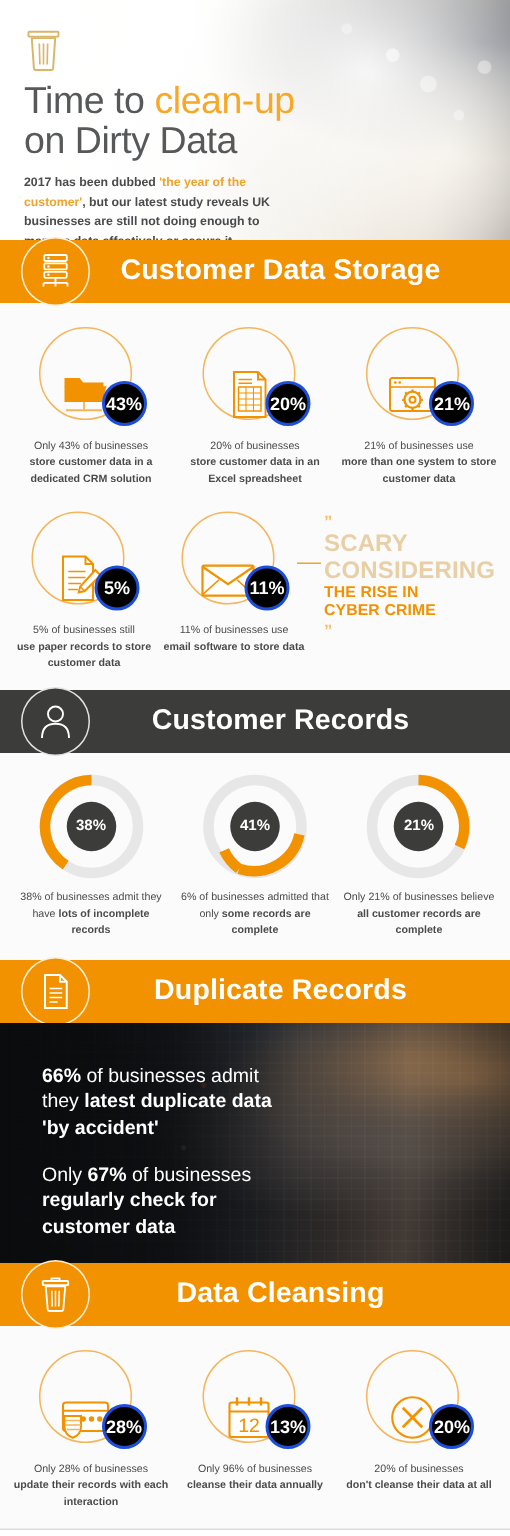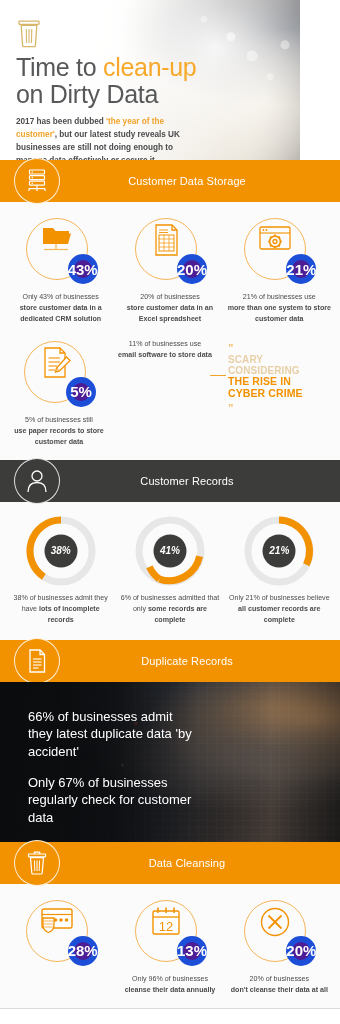--- a/index.html
+++ b/index.html
@@ -7,21 +7,21 @@
     width: 340px;
     background: #ffffff;
     font-family: "Liberation Sans", sans-serif;
   }
   body { width: 340px; height: 1024px; overflow: hidden; position: relative; }
 
   
   .hero {
     position: relative;
     height: 160px;
-    width: 300px;
+    width: 340px;
     overflow: hidden;
     background: #f3f1ee;
   }
   .hero-photo {
     position: absolute; inset: 0;
     background:
       radial-gradient(circle at 72% 30%, rgba(255,255,255,0.88) 0%, rgba(255,255,255,0.2) 38%, rgba(255,255,255,0) 60%),
       radial-gradient(circle at 88% 62%, rgba(255,252,245,0.75) 0%, rgba(255,255,255,0) 45%),
       radial-gradient(ellipse at 95% 18%, #3b4250 0%, rgba(59,66,80,0.0) 42%),
       radial-gradient(ellipse at 58% 88%, #e8e2d8 0%, rgba(232,226,216,0) 55%),
@@ -78,57 +78,57 @@
     border-radius: 50%;
     border: 1.4px solid rgba(255,255,255,0.85);
     display: flex; align-items: center; justify-content: center;
   }
   .banner.orange .banner-badge { background: #f39200; }
   .banner.dark .banner-badge { background: #3c3c3b; }
   .banner-title {
     width: 100%;
     text-align: center;
     padding-left: 34px;
-    font-size: 11px;
-    font-weight: 400;
+    font-size: 19px;
+    font-weight: 700;
     color: #ffffff;
     letter-spacing: 0.1px;
   }
 
   
   .stat-section { background: #fbfbfb; padding: 14px 6px 12px 6px; }
   .stat-row { display: flex; }
   .stat-cell { flex: 1 1 0; text-align: center; padding: 0 2px; }
   .stat-figure {
     position: relative;
     width: 78px; height: 70px;
     margin: 0 auto 6px auto;
   }
   .stat-ring {
     position: absolute; left: 4px; top: 2px;
     width: 62px; height: 62px;
     border-radius: 50%;
     border: 1.1px solid #f5b55a;
   }
   .stat-glyph {
-    position: absolute; left: 4px; top: 6px;
+    position: absolute; left: 4px; top: 16px;
     width: 62px; height: 62px;
-    display: flex; align-items: flex-start; justify-content: center;
+    display: flex; align-items: center; justify-content: center;
   }
   .stat-bubble {
     position: absolute;
     right: 2px; bottom: 2px;
     width: 30px; height: 30px;
     border-radius: 50%;
-    background: #4c1d95;
+    background: #000000;
     color: #fff;
-    font-size: 15px;
+    font-size: 12px;
     font-weight: 700;
     display: flex; align-items: center; justify-content: center;
-    border: 6px solid #1d4ed8;
+    border: 2px solid #1d4ed8;
   }
   .stat-caption {
     font-size: 7.1px;
     line-height: 1.55;
     color: #4a4b4d;
   }
   .stat-caption b { font-weight: 700; }
 
   
   .quote-cell {
@@ -138,26 +138,26 @@
     text-align: left;
   }
   .quote-connector {
     position: absolute;
     left: -8px; top: 36px;
     width: 16px; height: 1px;
     background: #f0a32a;
   }
   .q-mark { font-size: 11px; color: #f5bd6a; line-height: 1; font-weight: 700; }
   .q-mark.close { margin-top: 3px; }
-  .quote-l1 { font-size: 10px; line-height: 1.12; color: #e8cfa6; font-weight: 700; letter-spacing: 0.1px; }
+  .quote-l1 { font-size: 16px; line-height: 1.12; color: #e8cfa6; font-weight: 700; letter-spacing: 0.1px; }
   .quote-l2 { font-size: 10.5px; line-height: 1.12; color: #f39200; font-weight: 700; letter-spacing: 0.1px; }
 
   
   .donut-section { background: #fbfbfb; padding: 14px 6px 14px 6px; }
-  .donut-wrap { width: 70px; height: 70px; margin: 0 auto 7px auto; position: relative; font-style: italic; }
+  .donut-wrap { width: 70px; height: 70px; margin: 0 auto 7px auto; position: relative; }
   .donut-wrap svg { display: block; }
   .donut-label {
     position: absolute; inset: 0;
     display: flex; align-items: center; justify-content: center;
     font-size: 10px; font-weight: 700; color: #ffffff;
   }
 
   
   .photo-panel {
     position: relative;
@@ -189,21 +189,21 @@
     background: linear-gradient(90deg, rgba(10,11,13,0.92) 0%, rgba(10,11,13,0.78) 34%, rgba(10,11,13,0.25) 58%, rgba(10,11,13,0.1) 80%, rgba(10,11,13,0.45) 100%);
   }
   .photo-copy {
     position: relative;
     padding: 26px 0 0 28px;
     color: #ffffff;
     width: 200px;
   }
   .photo-copy p { font-size: 13px; line-height: 1.34; font-weight: 400; }
   .photo-copy p + p { margin-top: 14px; }
-  .photo-copy b { font-weight: 400; }
+  .photo-copy b { font-weight: 700; }
 
   
   .footer {
     background: #ffffff;
     border-top: 1px solid #dcdcdc;
     height: 84px;
     display: flex;
     align-items: center;
     padding: 0 18px;
   }
@@ -350,20 +350,31 @@
         </div>
         <div class="stat-bubble">5%</div>
       </div>
       <div class="stat-caption">
         <span>5% of businesses still </span><br>
         <b>use paper records to store customer data</b>
       </div>
     </div>
 
     <div class="stat-cell">
+      <div class="stat-figure">
+        <div class="stat-ring"></div>
+        <div class="stat-glyph">
+          <svg width="40" height="28" viewBox="0 0 40 28">
+            <rect x="3" y="5" width="34" height="20" rx="1" fill="#fff" stroke="#f39200" stroke-width="1.5"></rect>
+            <path d="M3 5.8 L20 17.5 L37 5.8" fill="none" stroke="#f39200" stroke-width="1.5"></path>
+            <path d="M3 24.4 L14 14.5 M37 24.4 L26 14.5" fill="none" stroke="#f39200" stroke-width="1.1"></path>
+          </svg>
+        </div>
+        <div class="stat-bubble">11%</div>
+      </div>
       <div class="stat-caption">
         <span>11% of businesses use </span><br>
         <b>email software to store data</b>
       </div>
     </div>
 
     <div class="quote-cell">
       <div class="quote-connector"></div>
       <div class="q-mark">”</div>
       <div class="quote-l1">SCARY</div>
@@ -492,20 +503,24 @@
             <circle cx="13" cy="16" r="1.8" fill="#f39200"></circle>
               <circle cx="18.5" cy="16" r="1.8" fill="#f39200"></circle>
             <circle cx="24" cy="16" r="1.8" fill="#f39200"></circle>
               <circle cx="29.5" cy="16" r="1.8" fill="#f39200"></circle>
             <path d="M6 14 L17 14 L17 21 Q17 26.5 11.5 28.5 Q6 26.5 6 21 Z" fill="#fff" stroke="#f39200" stroke-width="1.3"></path>
             <path d="M6.6 17 L16.4 17 M6.2 20 L16.8 20 M7.4 23 L15.8 23" stroke="#f5b55a" stroke-width="1.1"></path>
           </svg>
         </div>
         <div class="stat-bubble">28%</div>
       </div>
+      <div class="stat-caption">
+        <span>Only 28% of businesses</span><br>
+        <b>update their records with each interaction</b>
+      </div>
     </div>
 
     <div class="stat-cell">
       <div class="stat-figure">
         <div class="stat-ring"></div>
         <div class="stat-glyph">
           <svg width="34" height="34" viewBox="0 0 34 34">
             <rect x="4" y="7" width="26" height="23" rx="1.5" fill="#fff" stroke="#f39200" stroke-width="1.4"></rect>
             <line x1="4" y1="13" x2="30" y2="13" stroke="#f39200" stroke-width="1.3"></line>
             <line x1="9" y1="3.5" x2="9" y2="9" stroke="#f39200" stroke-width="1.6"></line>

